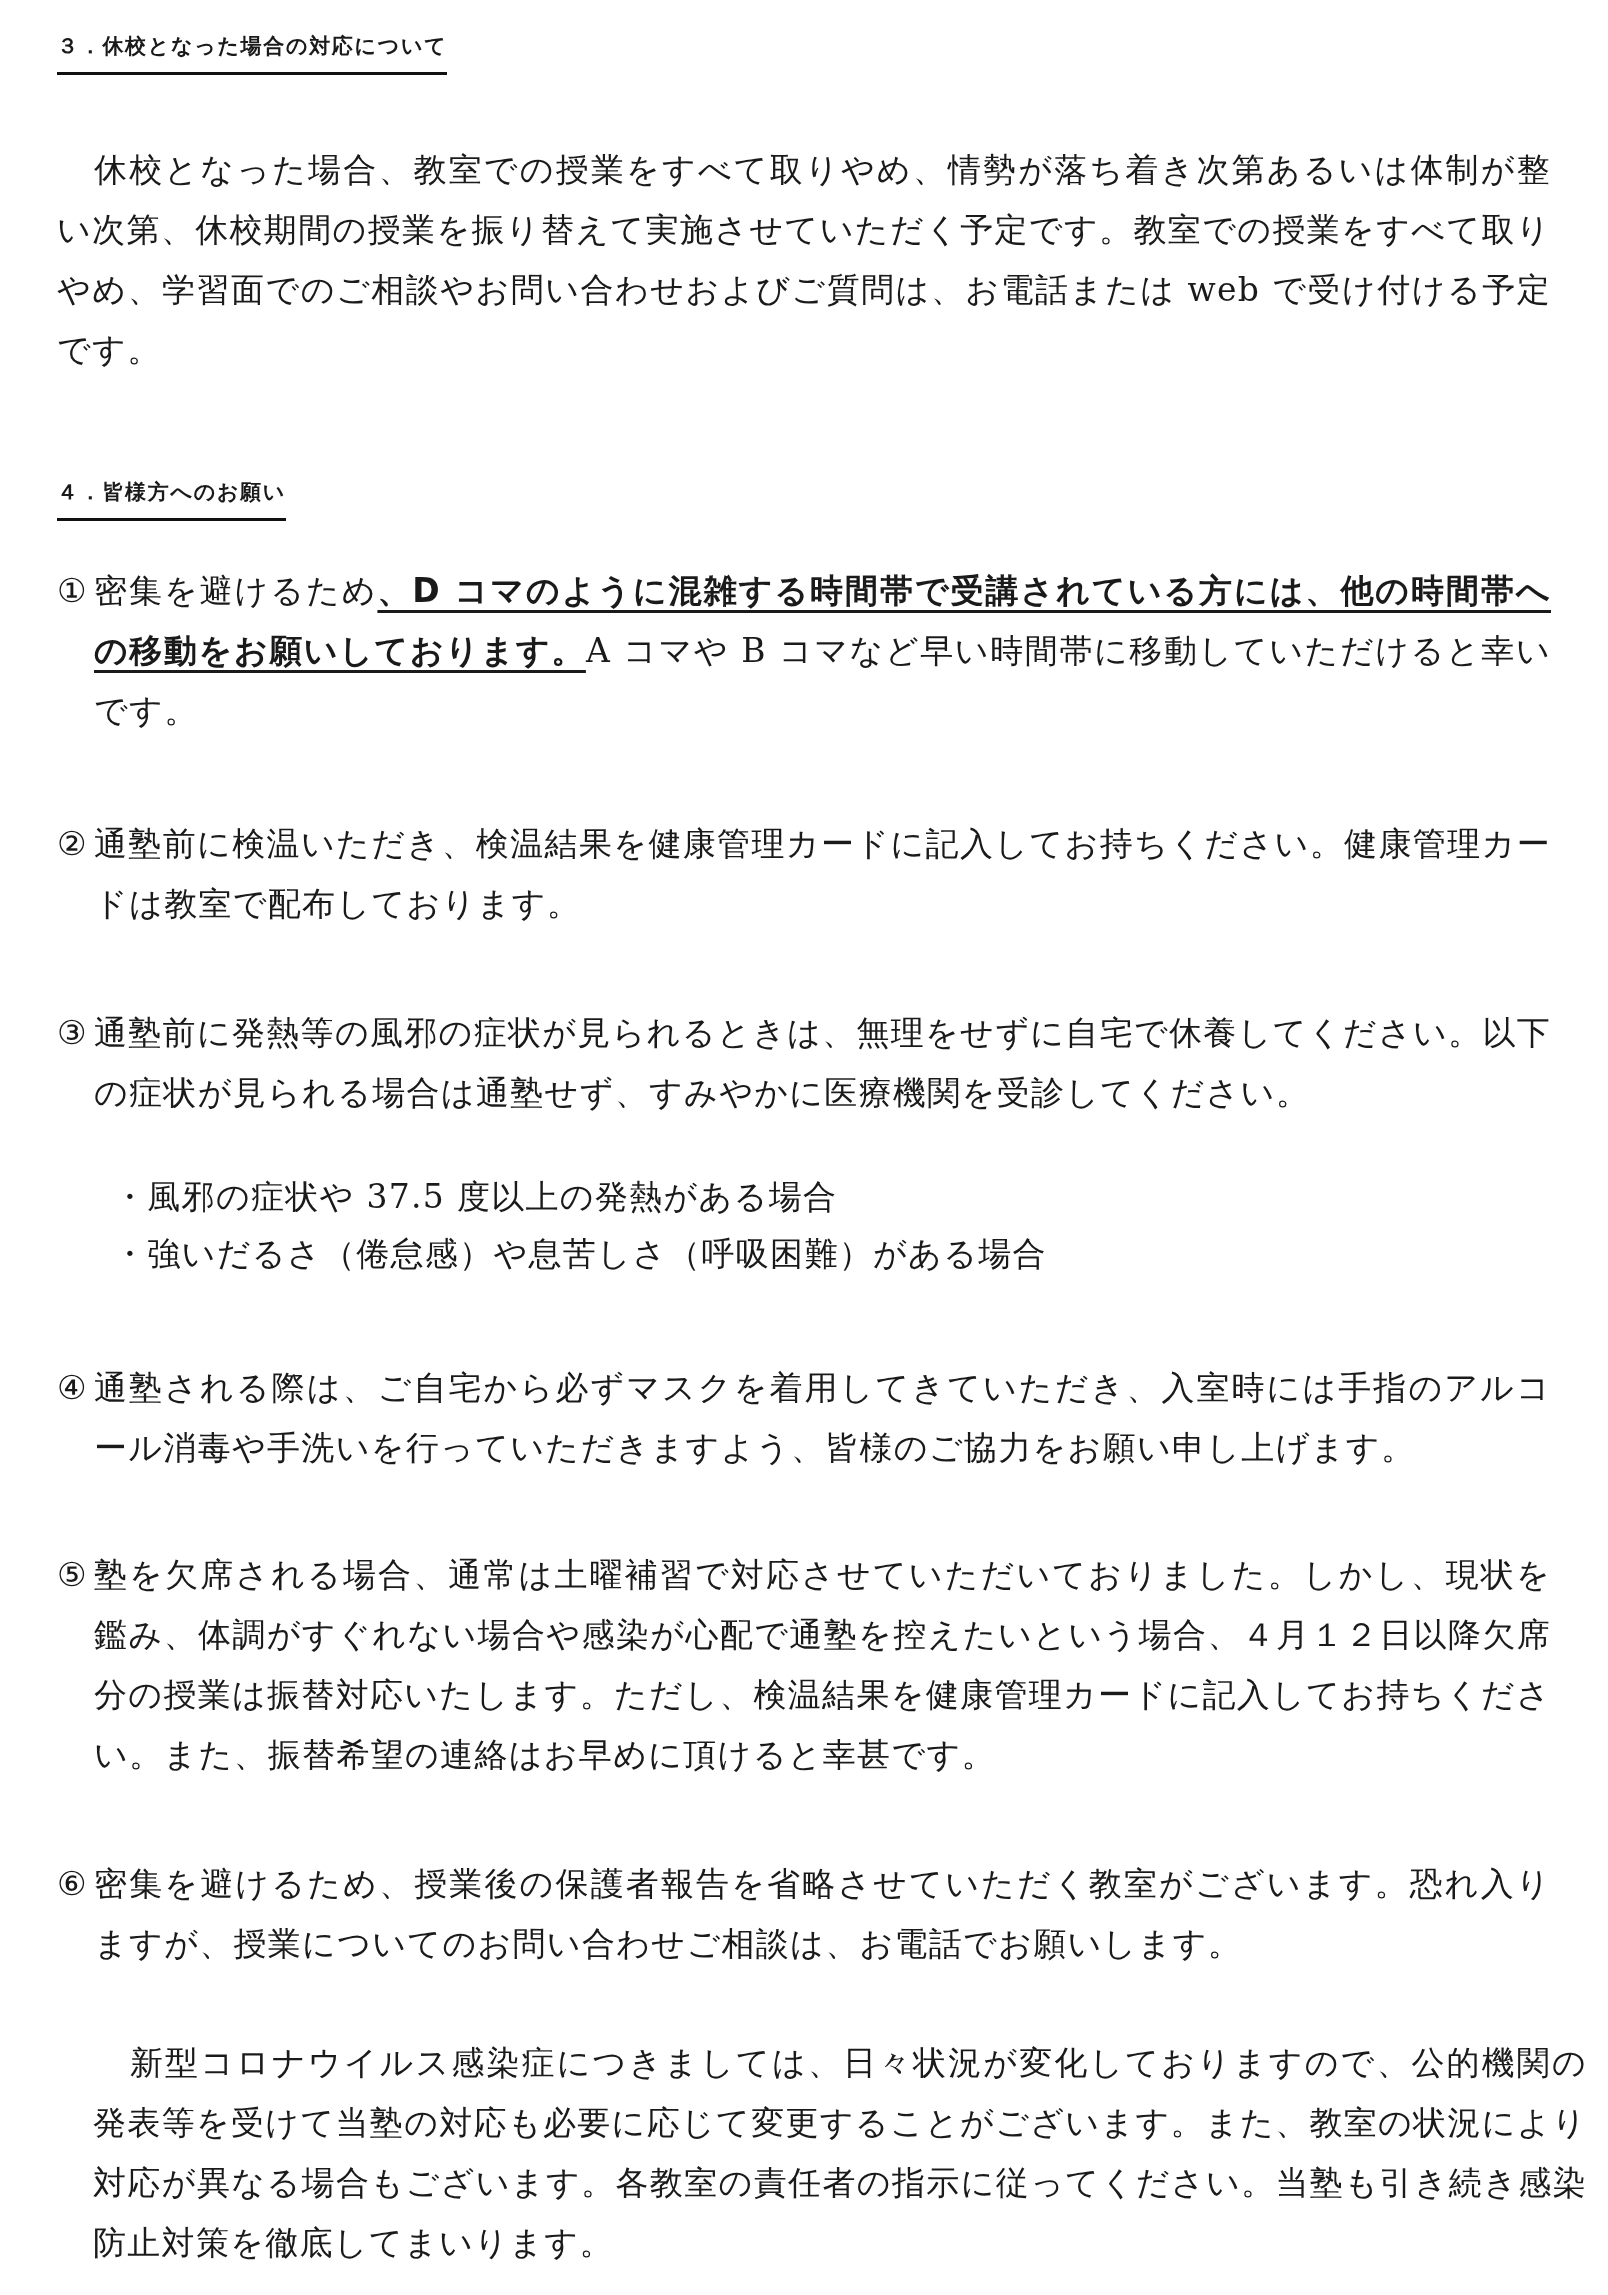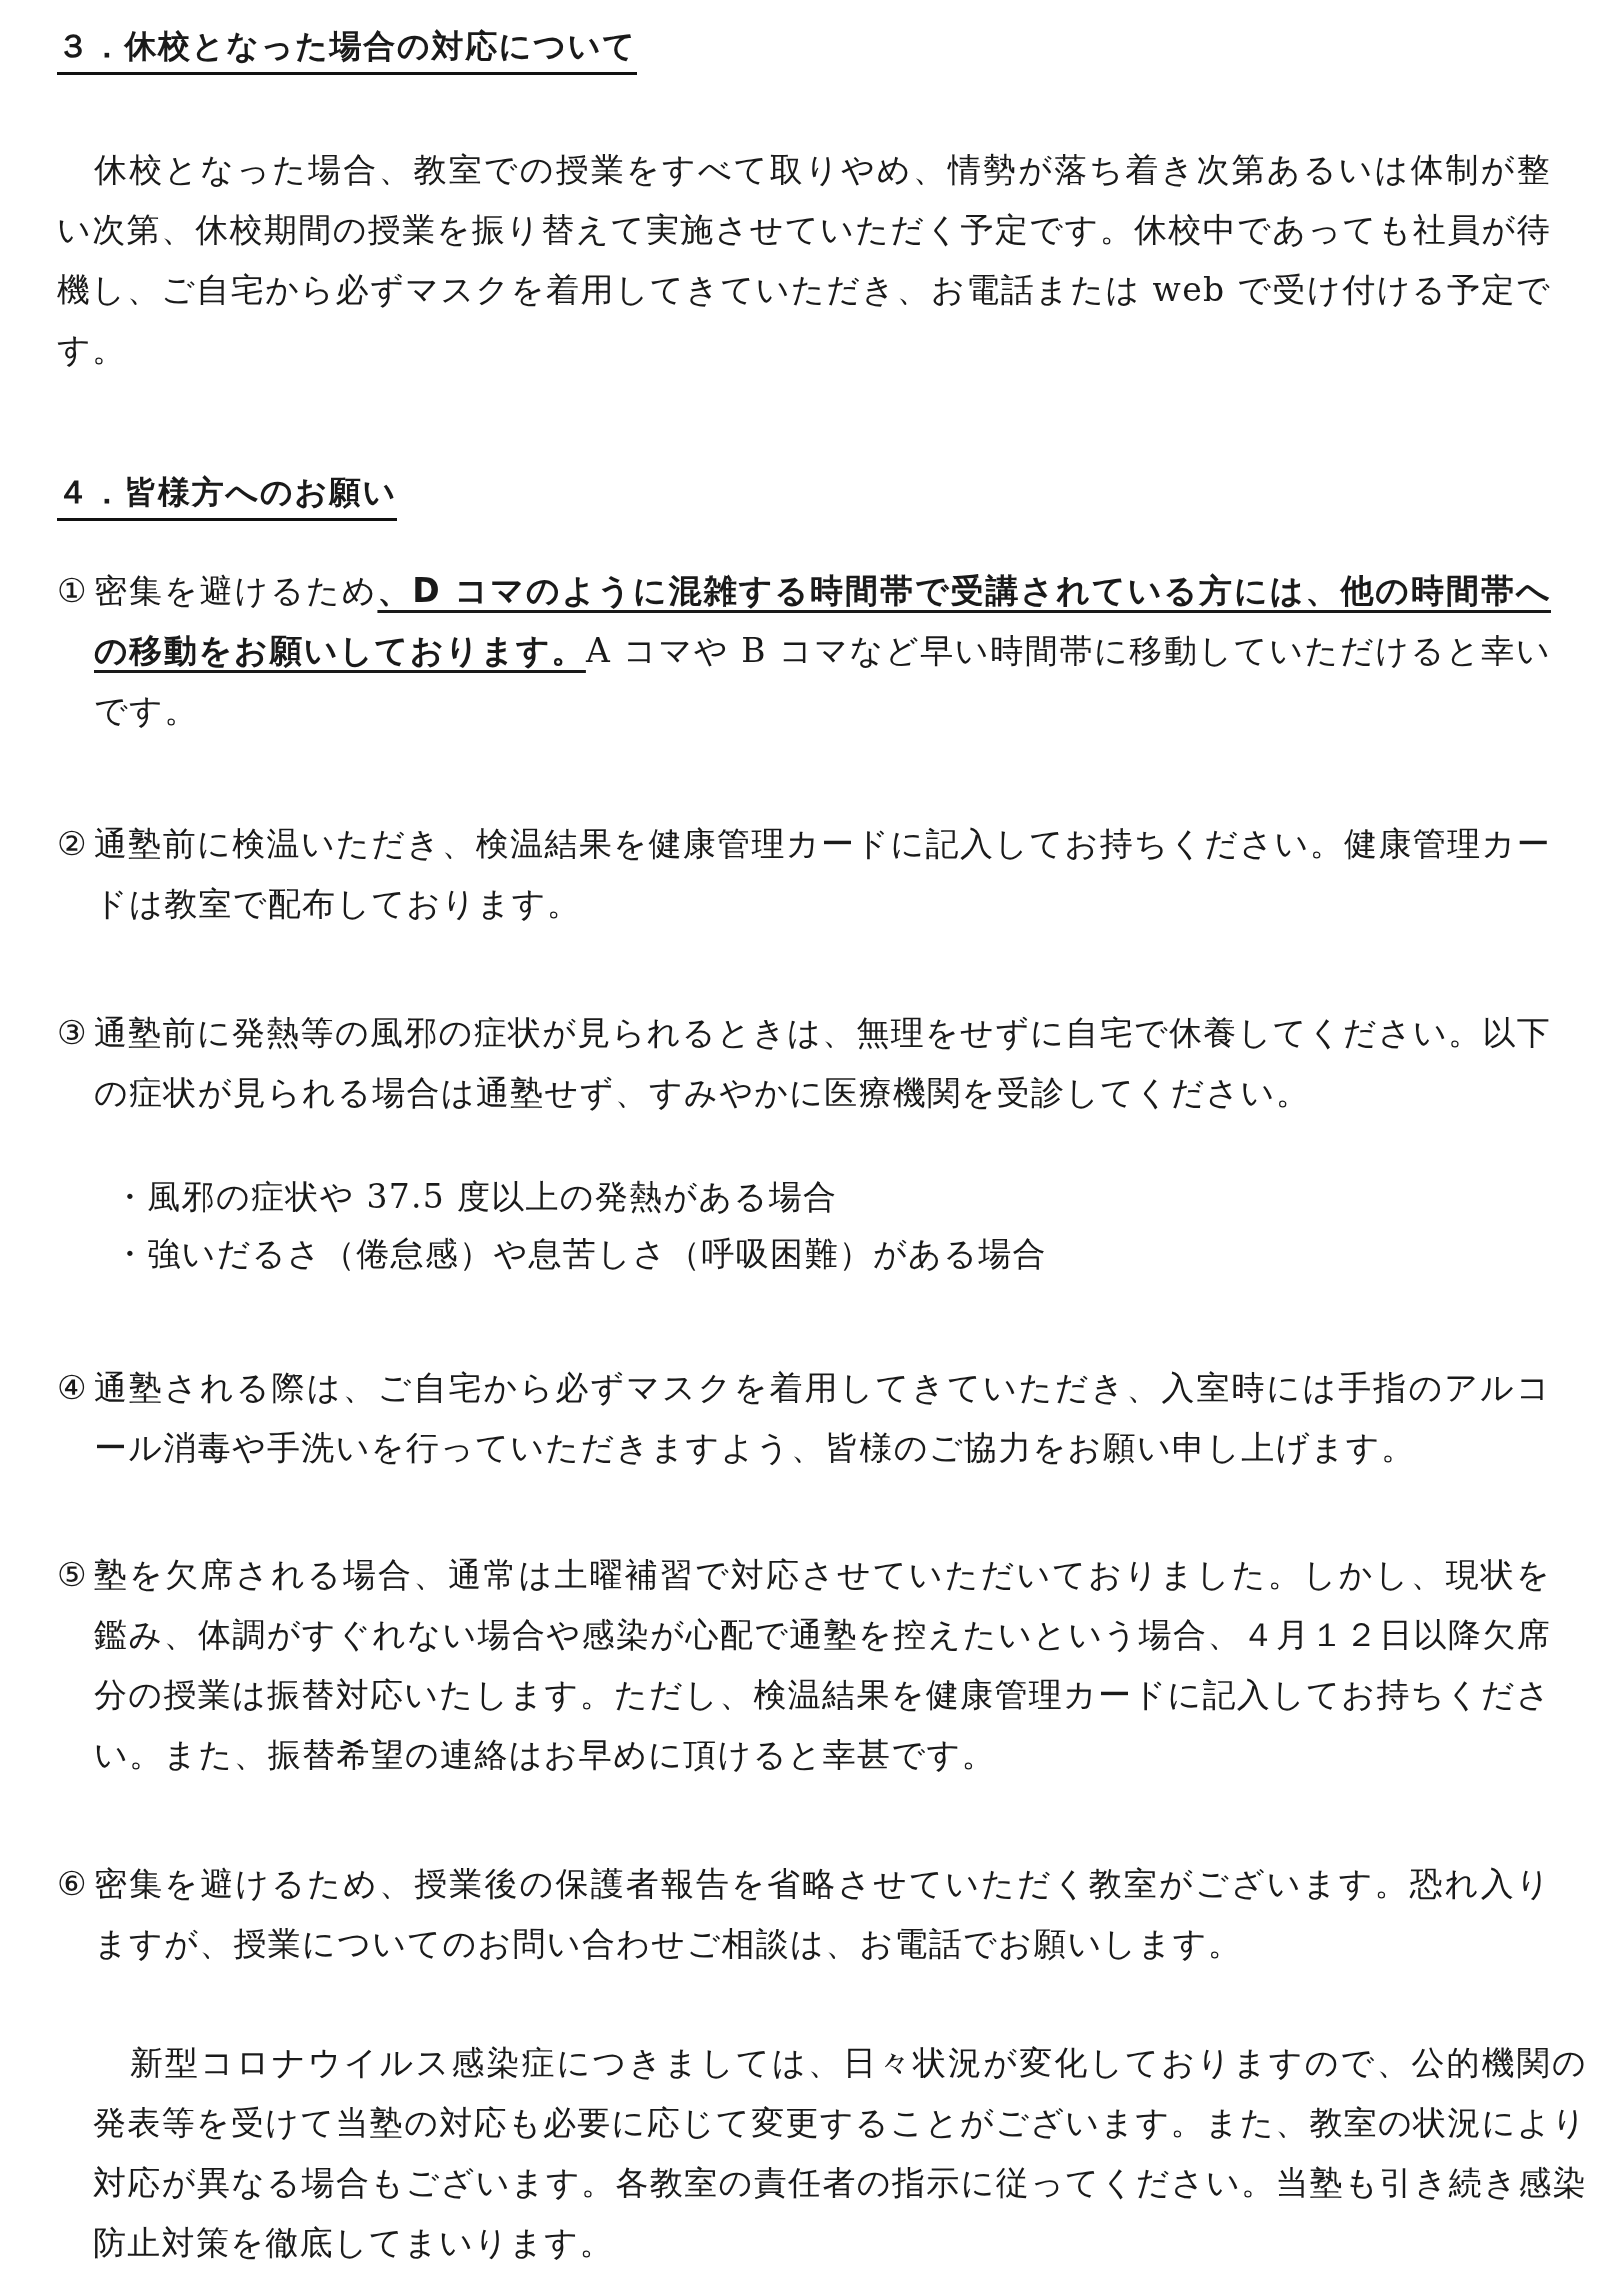--- a/index.html
+++ b/index.html
@@ -11,21 +11,21 @@
       font-family: "DejaVu Serif", "Liberation Serif", serif;
       color: #1a1a1a;
       font-size: 33px;
     }
     .page { position: absolute; left: 57px; top: 0; width: 1494px; }
     .heading {
       position: absolute;
       left: 0;
       font-family: "DejaVu Sans", "Liberation Sans", sans-serif;
       font-weight: bold;
-      font-size: 32px;
+      font-size: 21px;
       letter-spacing: 1.7px;
       padding-bottom: 5px;
       border-bottom: 3.3px solid #111;
       white-space: nowrap;
       line-height: 42px;
     }
     .para {
       position: absolute;
       left: 0;
       width: 1494px;
@@ -66,21 +66,21 @@
       white-space: nowrap;
     }
   </style>
 </head>
 <body>
 
 <div class="page">
 
   <div class="heading" style="top:25px;">３．休校となった場合の対応について</div>
 
-  <div class="para indent" style="top:140px;">休校となった場合、教室での授業をすべて取りやめ、情勢が落ち着き次第あるいは体制が整い次第、休校期間の授業を振り替えて実施させていただく予定です。休校中であっても社員が待機し、ご自宅から必ずマスクを着用してきていただき、お電話または web で受け付ける予定です。</div>
+  <div class="para indent" style="top:140px;">休校となった場合、教室での授業をすべて取りやめ、情勢が落ち着き次第あるいは体制が整い次第、休校期間の授業を振り替えて実施させていただく予定です。教室での授業をすべて取りやめ、学習面でのご相談やお問い合わせおよびご質問は、お電話または web で受け付ける予定です。</div>
 
   <div class="heading" style="top:461px;margin-top:10px;">４．皆様方へのお願い</div>
 
   <div class="item" style="top:561px;">
     <span class="num">①</span>
     <div class="body"><span>密集を避けるため</span><span class="em">、D コマのように混雑する時間帯で受講されている方には、他の時間帯への移動をお願いしております。</span><span>A コマや B コマなど早い時間帯に移動していただけると幸いです。</span></div>
   </div>
 
   <div class="item" style="top:814px;">
     <span class="num">②</span>

